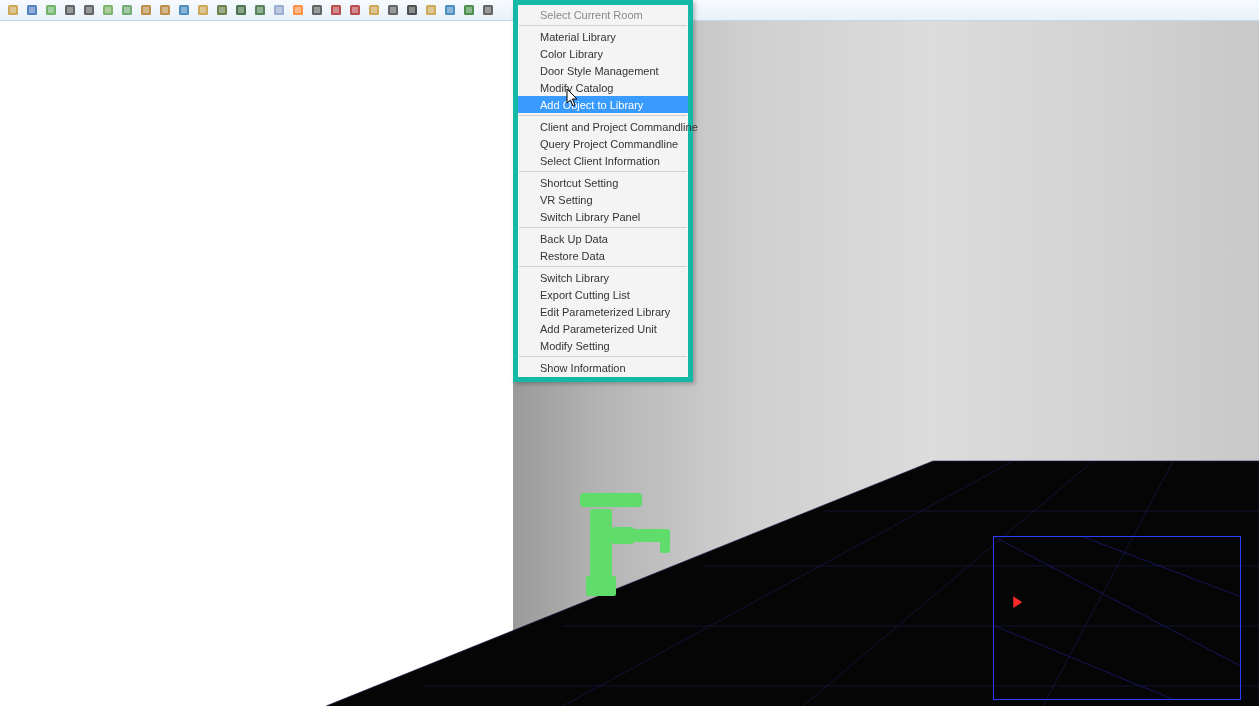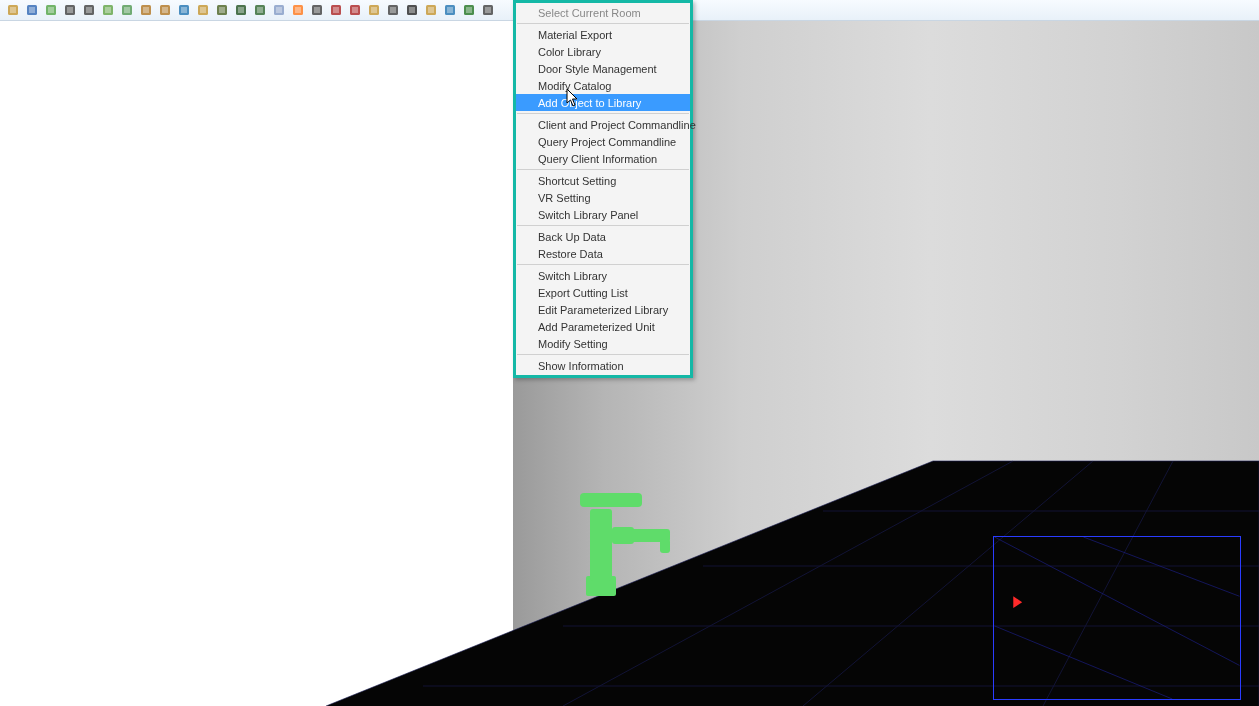--- a/index.html
+++ b/index.html
@@ -85,21 +85,21 @@
   }
   .minimap svg { width: 100%; height: 100%; display: block; }
 
   
   .menu {
     position: absolute;
     left: 513px;
     top: 0;
     width: 180px;
     background: #f4f4f4;
-    border: 3px solid #14b8a6;
+    border: 5px solid #14b8a6;
     box-shadow: 2px 2px 4px rgba(0,0,0,0.25);
     padding: 1px 0;
     z-index: 10;
   }
   .menu-item {
     padding: 2.5px 10px 2.5px 22px;
     font-size: 11px;
     color: #333;
     cursor: default;
     white-space: nowrap;
@@ -324,29 +324,29 @@
         <line x1="0" y1="90" x2="180" y2="164"></line>
       </g>
       <polygon points="19,60 28,66 19,72" fill="#ff2a2a"></polygon>
     </svg>
   </div>
 </div>
 
 <div class="menu" id="menu">
     <div class="menu-item dim">Select Current Room</div>
     <div class="menu-sep"></div>
-    <div class="menu-item">Material Export</div>
+    <div class="menu-item">Material Library</div>
     <div class="menu-item">Color Library</div>
     <div class="menu-item">Door Style Management</div>
     <div class="menu-item">Modify Catalog</div>
     <div class="menu-item hl">Add Object to Library</div>
     <div class="menu-sep"></div>
     <div class="menu-item">Client and Project Commandline</div>
     <div class="menu-item">Query Project Commandline</div>
-    <div class="menu-item">Query Client Information</div>
+    <div class="menu-item">Select Client Information</div>
     <div class="menu-sep"></div>
     <div class="menu-item">Shortcut Setting</div>
     <div class="menu-item">VR Setting</div>
     <div class="menu-item">Switch Library Panel</div>
     <div class="menu-sep"></div>
     <div class="menu-item">Back Up Data</div>
     <div class="menu-item">Restore Data</div>
     <div class="menu-sep"></div>
     <div class="menu-item">Switch Library</div>
     <div class="menu-item">Export Cutting List</div>

